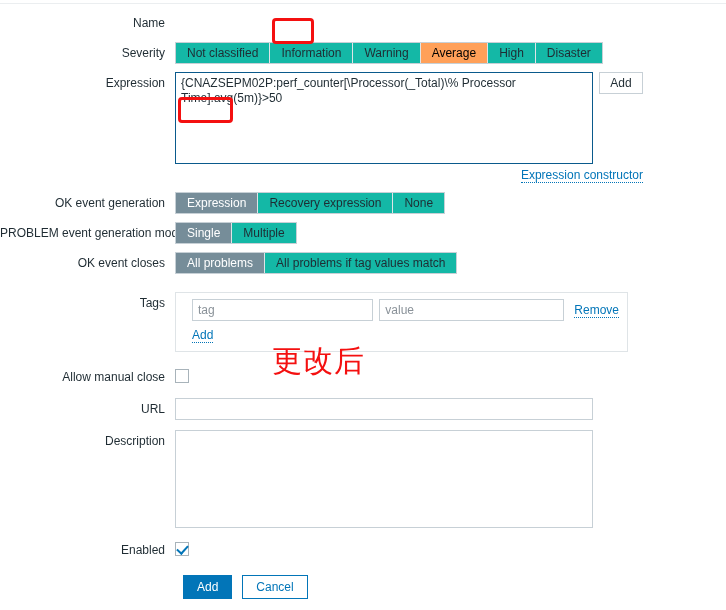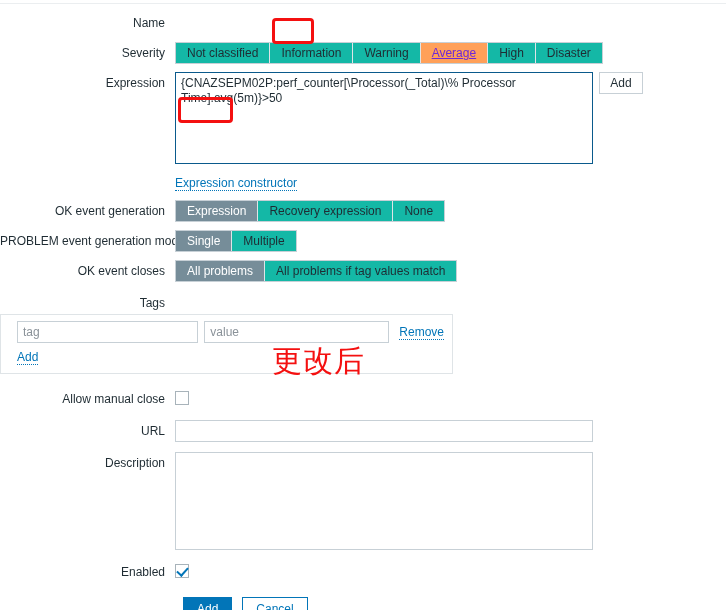--- a/index.html
+++ b/index.html
@@ -88,22 +88,21 @@
     cursor: pointer;
     user-select: none;
   }
   .seg .opt:last-child { border-right: none; }
   .seg .opt.sel-blue {
     background: #768d99;
     color: #ffffff;
   }
   .seg .opt.sel-orange {
     background: #ffa059;
-    color: #6d28d9;
-    text-decoration: underline;
+    color: #000000;
   }
 
   
   .expr-wrap {
     display: flex;
     align-items: flex-start;
   }
   textarea.expr {
     width: 418px;
     height: 92px;
@@ -130,22 +129,23 @@
     cursor: pointer;
   }
   .link {
     color: #0275b8;
     text-decoration: none;
     font-size: 12px;
     cursor: pointer;
     border-bottom: 1px dotted #0275b8;
   }
   .expr-constructor-row {
-    margin-top: 12px;
+    margin-top: 4px;
     margin-left: 0;
+    text-align: right;
   }
 
   
   .tags-box {
     width: 453px;
     border: 1px solid #dfe4e7;
     background: #ffffff;
     padding: 6px 8px 8px 16px;
     position: relative;
   }
@@ -313,21 +313,21 @@
   <div class="row">
     <div class="label-col">OK event closes</div>
     <div class="field-col">
       <div class="seg">
         <div class="opt sel-blue">All problems</div>
         <div class="opt">All problems if tag values match</div>
       </div>
     </div>
   </div>
 
-  <div class="row" style="margin-top:10px;flex-direction:column;">
+  <div class="row" style="margin-top:18px;">
     <div class="label-col">Tags</div>
     <div class="field-col">
       <div class="tags-box">
         <div class="tag-line">
           <input class="txt tag-input" type="text" placeholder="tag" style="">
           <input class="txt tag-value-input" type="text" placeholder="value" style="">
           <span class="remove-link">Remove</span>
         </div>
         <span class="link tag-add">Add</span>
       </div>

